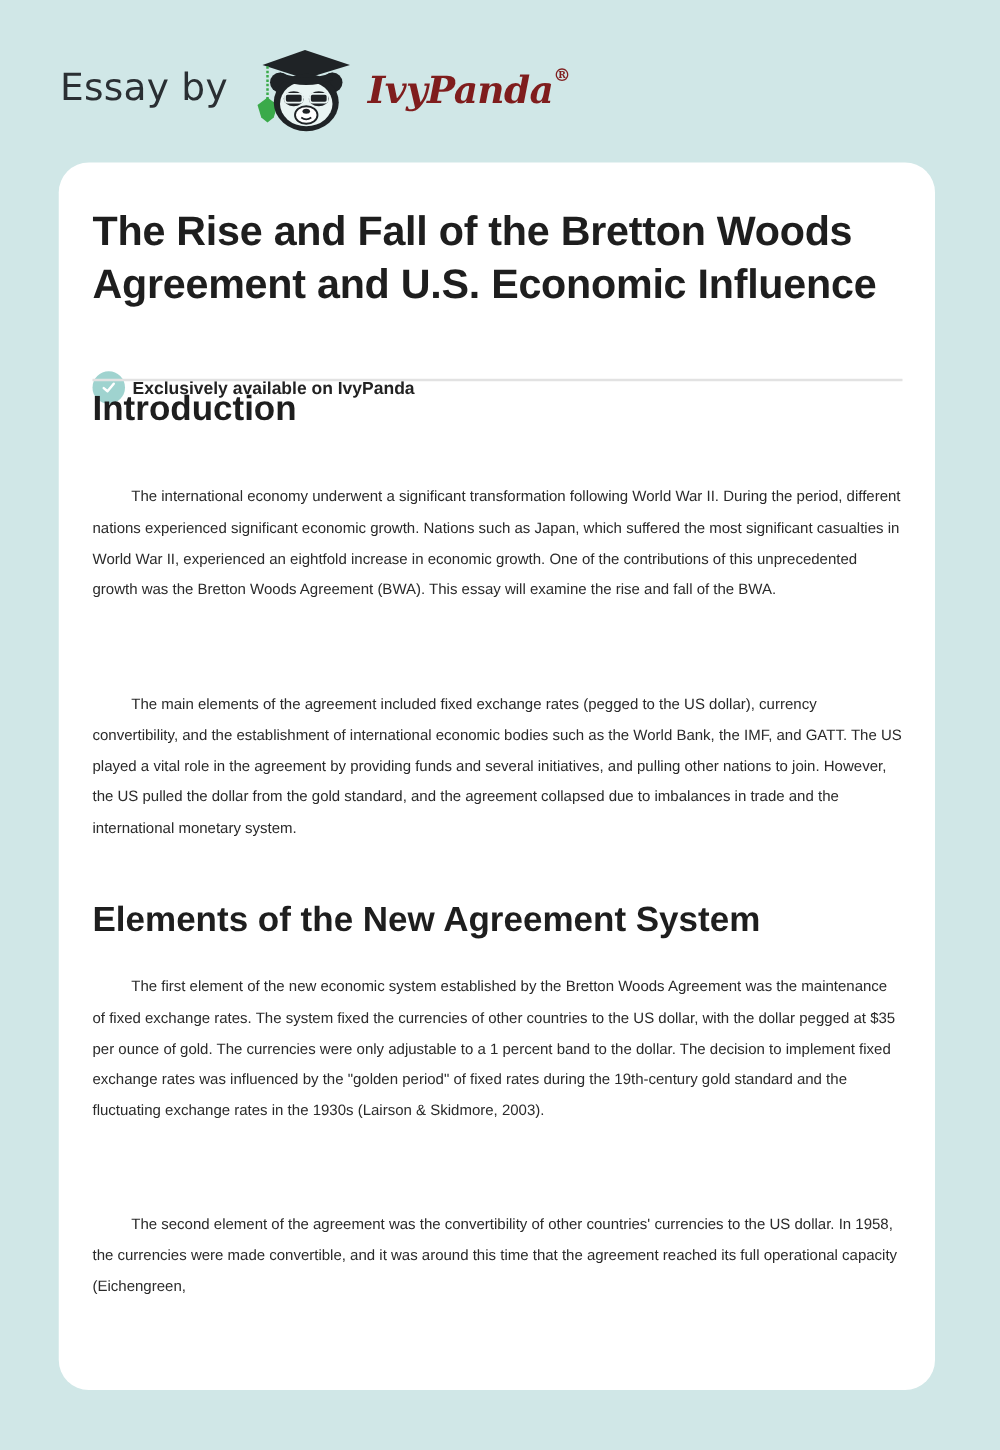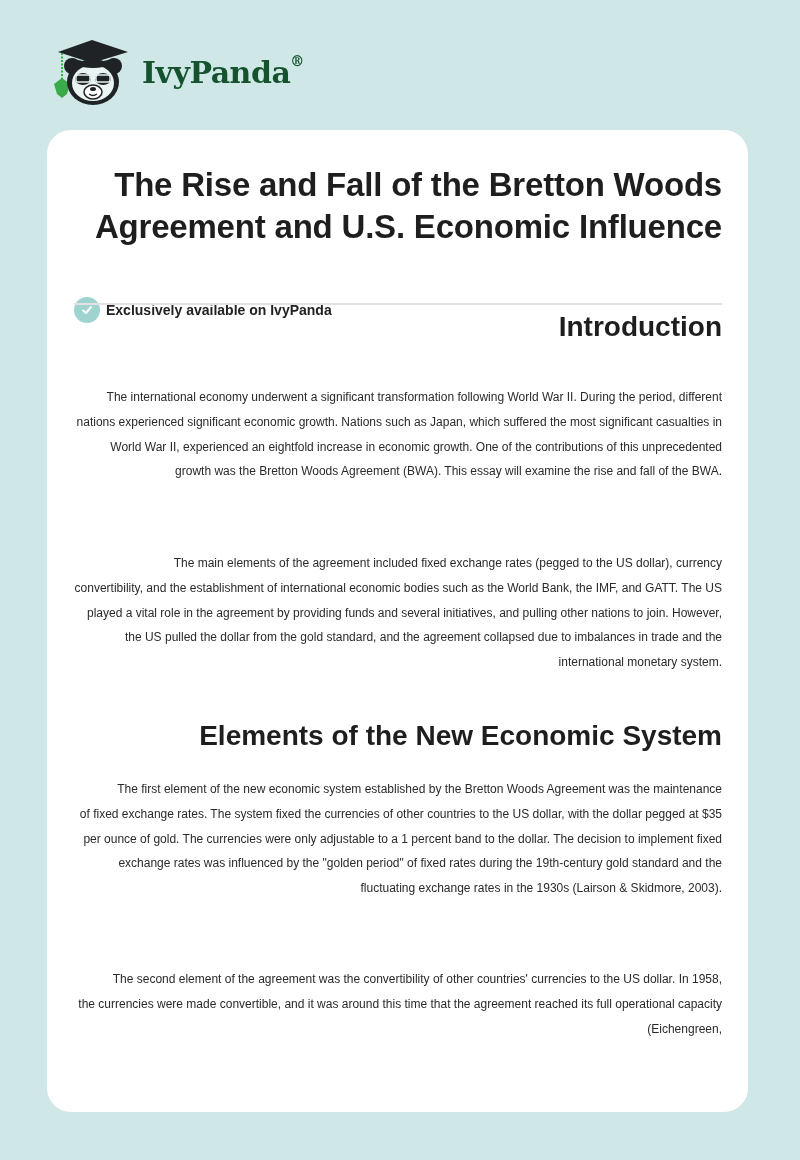--- a/index.html
+++ b/index.html
@@ -15,26 +15,26 @@
     display: flex; align-items: center;
   }
   .essay-by {
     font-family: "DejaVu Sans", sans-serif;
     font-size: 30px; color: #2a2f33; letter-spacing: 0.2px;
     margin-right: 18px; margin-top: -4px;
   }
   .logo-icon { width: 86px; height: 72px; margin-right: 8px; }
   .brand {
     font-family: "DejaVu Serif", serif; font-weight: bold;
-    font-size: 30px; color: #14532d; letter-spacing: -0.5px;
+    font-size: 30px; color: #7f1d1d; letter-spacing: -0.5px; font-style: italic;
   }
   .brand sup { font-size: 14px; font-weight: bold; vertical-align: top; position: relative; top: -2px; }
   .card {
     position: absolute; left: 47px; top: 130px; width: 701px; height: 982px;
-    background: #ffffff; border-radius: 24px; overflow: hidden; text-align: right;
+    background: #ffffff; border-radius: 24px; overflow: hidden;
   }
   .inner { position: absolute; left: 27px; right: 26px; top: 0; }
   h1 {
     margin: 0; position: absolute; top: 34px; left: 0; right: 0;
     font-size: 33px; line-height: 42px; font-weight: bold; color: #1e1e1e;
     letter-spacing: -0.2px;
   }
   .badge {
     position: absolute; top: 132px; left: 0; display: flex; align-items: center; margin-top: 35px;
   }
@@ -52,20 +52,21 @@
   }
   p {
     margin: 0; position: absolute; left: 0; right: 0;
     font-size: 12px; line-height: 24.8px; color: #2a2a2a; text-indent: 31px;
   }
 </style>
 </head>
 <body>
 
 <div class="header">
+  <span class="essay-by">Essay by</span>
   <svg class="logo-icon" viewBox="0 0 86 72">
 
     <polygon points="10,16 44,4 80,16 44,27" fill="#1f2326"></polygon>
 
     <line x1="14" y1="17" x2="14" y2="46" stroke="#3aaa4a" stroke-width="2" stroke-dasharray="2,1.5"></line>
     <path d="M6,48 L14,42 L22,48 L19,58 L14,62 L9,58 Z" fill="#3aaa4a"></path>
 
     <circle cx="24" cy="30" r="8" fill="#1f2326"></circle>
     <circle cx="66" cy="30" r="8" fill="#1f2326"></circle>
 
@@ -99,17 +100,17 @@
       </span>
       <span class="badge-text">Exclusively available on IvyPanda</span>
     </div>
 
     <div class="divider"></div>
 
     <h2 style="top:180px">Introduction</h2>
     <p style="top:255px">The international economy underwent a significant transformation following World War II. During the period, different nations experienced significant economic growth. Nations such as Japan, which suffered the most significant casualties in World War II, experienced an eightfold increase in economic growth. One of the contributions of this unprecedented growth was the Bretton Woods Agreement (BWA). This essay will examine the rise and fall of the BWA.</p>
     <p style="top:421px">The main elements of the agreement included fixed exchange rates (pegged to the US dollar), currency convertibility, and the establishment of international economic bodies such as the World Bank, the IMF, and GATT. The US played a vital role in the agreement by providing funds and several initiatives, and pulling other nations to join. However, the US pulled the dollar from the gold standard, and the agreement collapsed due to imbalances in trade and the international monetary system.</p>
 
-    <h2 style="top:589px">Elements of the New Economic System</h2>
+    <h2 style="top:589px">Elements of the New Agreement System</h2>
     <p style="top:647px">The first element of the new economic system established by the Bretton Woods Agreement was the maintenance of fixed exchange rates. The system fixed the currencies of other countries to the US dollar, with the dollar pegged at $35 per ounce of gold. The currencies were only adjustable to a 1 percent band to the dollar. The decision to implement fixed exchange rates was influenced by the "golden period" of fixed rates during the 19th-century gold standard and the fluctuating exchange rates in the 1930s (Lairson &amp; Skidmore, 2003).</p>
     <p style="top:837px">The second element of the agreement was the convertibility of other countries' currencies to the US dollar. In 1958, the currencies were made convertible, and it was around this time that the agreement reached its full operational capacity (Eichengreen,</p>
   </div>
 </div>
 
 </body></html>

